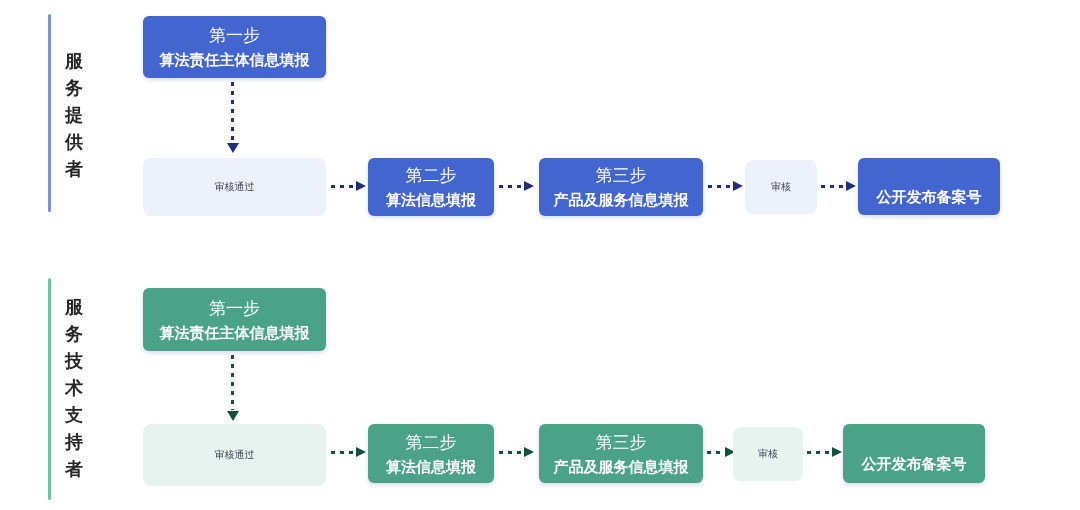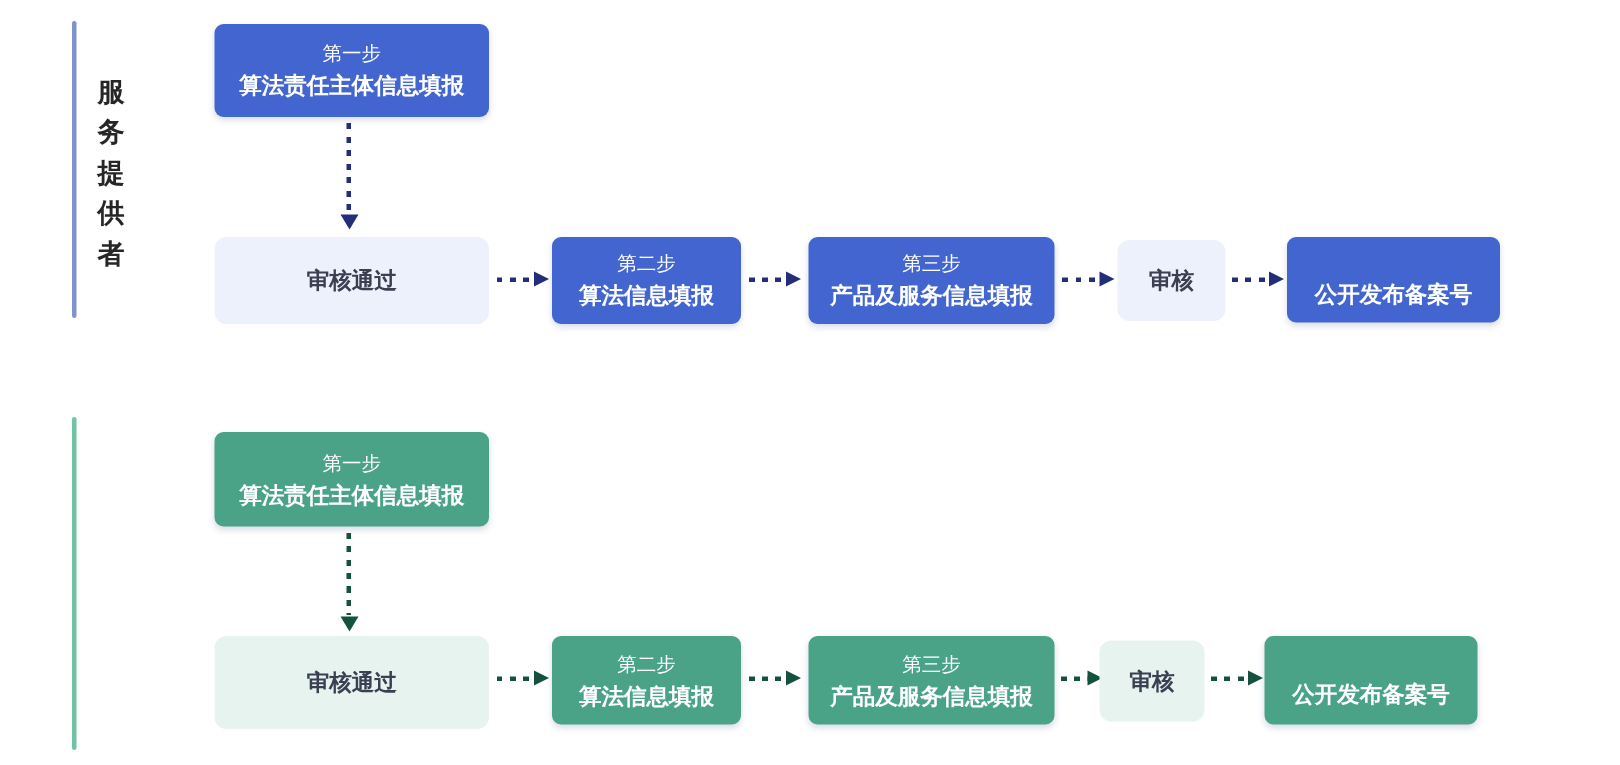--- a/index.html
+++ b/index.html
@@ -41,23 +41,23 @@
     background: var(--solid);
     color: #ffffff;
     border-radius: 6px;
     box-shadow: 0 2px 4px rgba(40,60,120,0.18);
   }
   .box.light {
     background: var(--light);
     color: #3a3f52;
     border-radius: 8px;
   }
-  .step-line { font-size: 13px; font-weight: 500; line-height: 1; margin-bottom: 8px; }
+  .step-line { font-size: 17px; font-weight: 500; line-height: 1; margin-bottom: 8px; }
   .title-line { font-size: 15px; font-weight: 700; line-height: 1; }
-  .single-line { font-size: 15px; font-weight: 700; line-height: 1; }
+  .single-line { font-size: 10px; font-weight: 400; line-height: 1; }
   .result-line { font-size: 15px; font-weight: 700; line-height: 1; margin-top: 20px; }
 
   
   .hdash {
     position: absolute;
     height: 3px;
     background: repeating-linear-gradient(to right, var(--arrow) 0 4px, transparent 4px 9px);
   }
   .vdash {
     position: absolute;
@@ -166,20 +166,21 @@
     <div class="hdash hdash-4"></div>
     <div class="head-right head-4"></div>
 
     <div class="box solid box-result">
       <div class="result-line">公开发布备案号</div>
     </div>
   </div>
 
   <div class="lane lane-1" style="--solid: #4aa287; --light: #e7f3ee; --arrow: #14523f; --bar: #72c2a4;">
     <div class="accent-bar"></div>
+    <div class="lane-label">服务技术支持者</div>
 
     <div class="box solid box-step1">
       <div class="step-line">第一步</div>
       <div class="title-line">算法责任主体信息填报</div>
     </div>
 
     <div class="vdash"></div>
     <div class="head-down"></div>
 
     <div class="box light box-review-pass">

